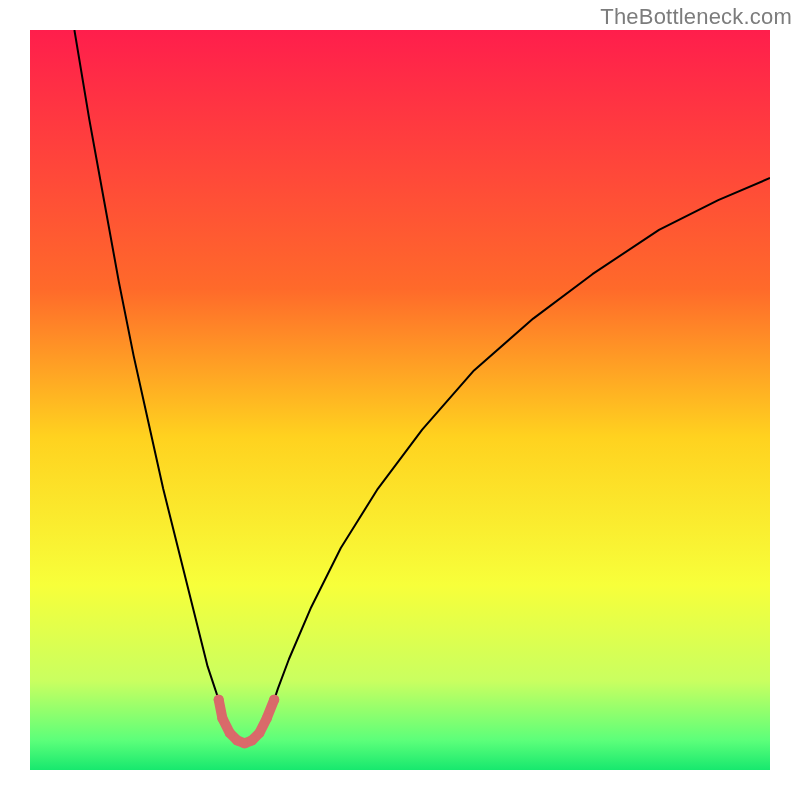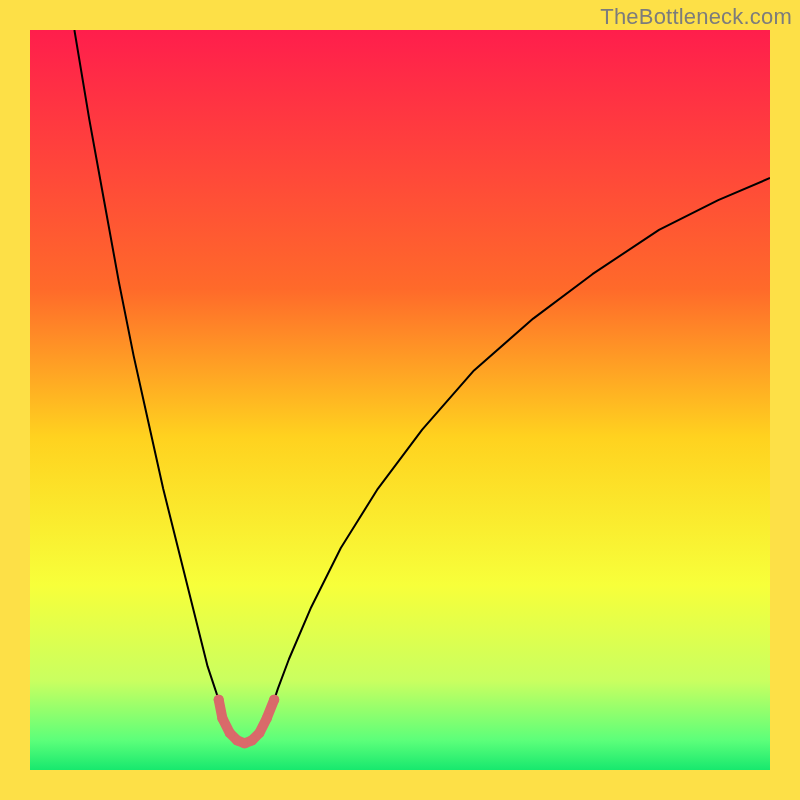--- a/index.html
+++ b/index.html
@@ -7,21 +7,21 @@
     padding: 0;
     width: 800px;
     height: 800px;
     background: #000;
     overflow: hidden;
     font-family: Arial, Helvetica, sans-serif;
   }
   .frame {
     position: absolute;
     inset: 0;
-    background: #fde047;
+    background: #ffffff;
   }
   .plot {
     position: absolute;
     left: 30px;
     top: 30px;
     width: 740px;
     height: 740px;
     overflow: hidden;
   }
   .attrib {

